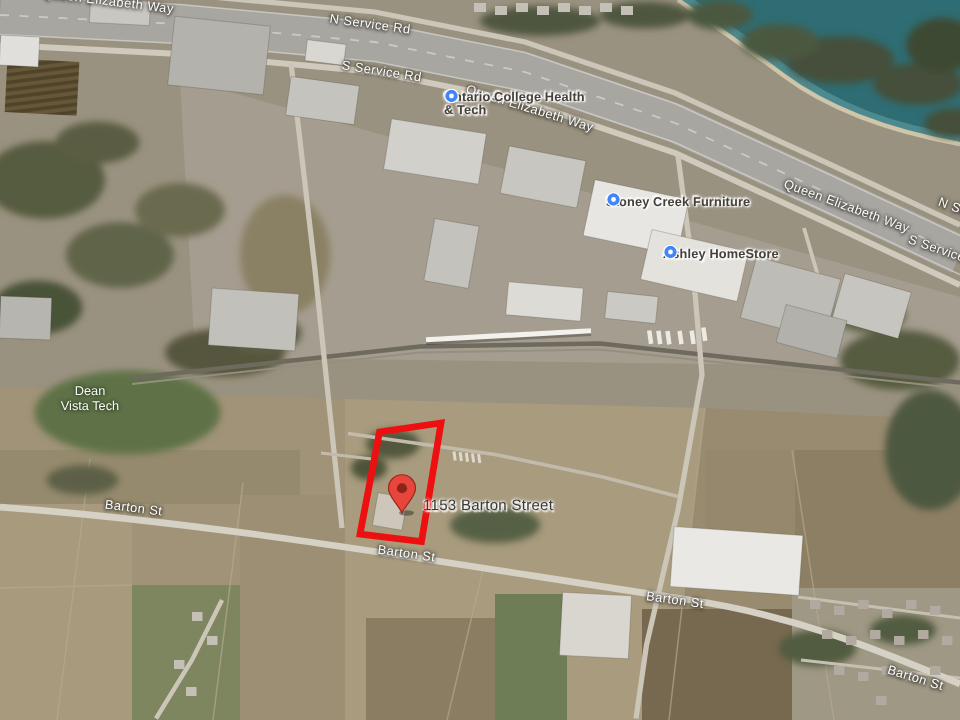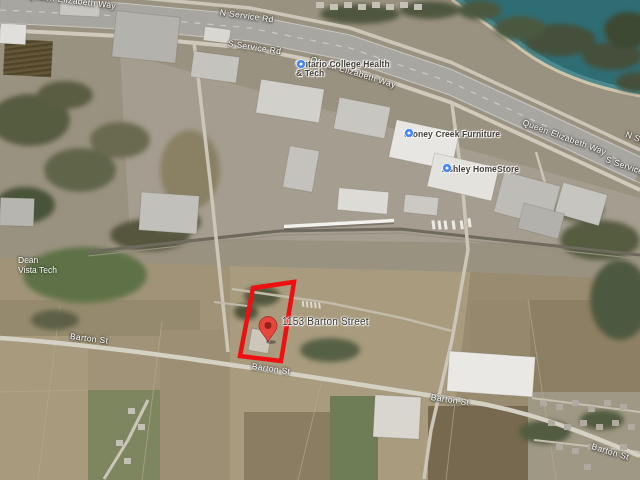--- a/index.html
+++ b/index.html
@@ -14,21 +14,21 @@
     text-shadow:0 0 2px rgba(50,48,42,.95),0 0 3px rgba(50,48,42,.85),0 1px 2px rgba(50,48,42,.7);
   }
   .poi-label{
     position:absolute;display:flex;align-items:flex-start;gap:2px;white-space:nowrap;
     color:#45403a;font-size:8.5px;font-weight:bold;letter-spacing:.1px;
     text-shadow:0 0 2px #fff,0 0 3px #fff,1px 1px 1px #fff,-1px -1px 1px #fff;
   }
   .poi-lines{display:flex;flex-direction:column;line-height:9px;}
   .poi-icon{flex:0 0 auto;margin-top:-1px;}
   .park-label{
-    position:absolute;width:84px;color:#f6fbf2;font-size:8.5px;line-height:9.5px;
+    position:absolute;width:84px;text-align:center;color:#f6fbf2;font-size:8.5px;line-height:9.5px;
     text-shadow:0 0 2px rgba(40,50,35,.95),0 0 3px rgba(40,50,35,.85);
   }
   .addr-label{
     position:absolute;color:#3a3a3a;font-size:10px;letter-spacing:.2px;white-space:nowrap;
     text-shadow:0 0 2px #fff,0 0 3px #fff,1px 1px 1px #fff,-1px 0 1px #fff;
   }
 </style>
 </head>
 <body>
 
@@ -251,15 +251,15 @@
       <circle cx="5" cy="5" r="4.5" stroke="#fff" stroke-width=".8" fill="#4285f4"></circle>
       <circle cx="5" cy="5" r="1.6" fill="#fff"></circle>
     </svg>
   </div>
 
   <div class="park-label" style="left:18px;top:256px">
     <div>Dean</div>
     <div>Vista Tech</div>
   </div>
 
-  <div class="addr-label" style="left:282px;top:316px">1153 Barton Street</div>
+  <div class="addr-label" style="left:282px;top:332px">1153 Barton Street</div>
 
 </div>
 
 </body></html>

